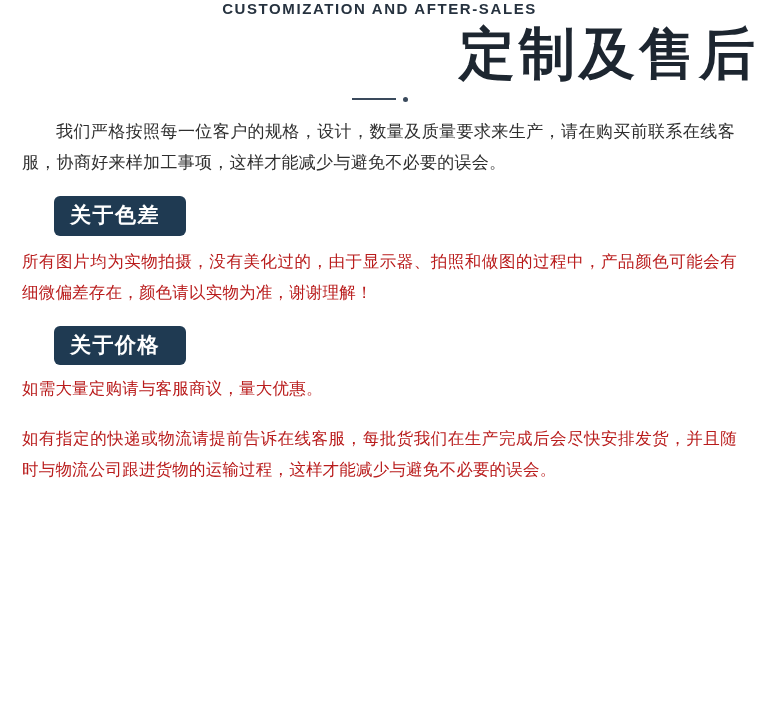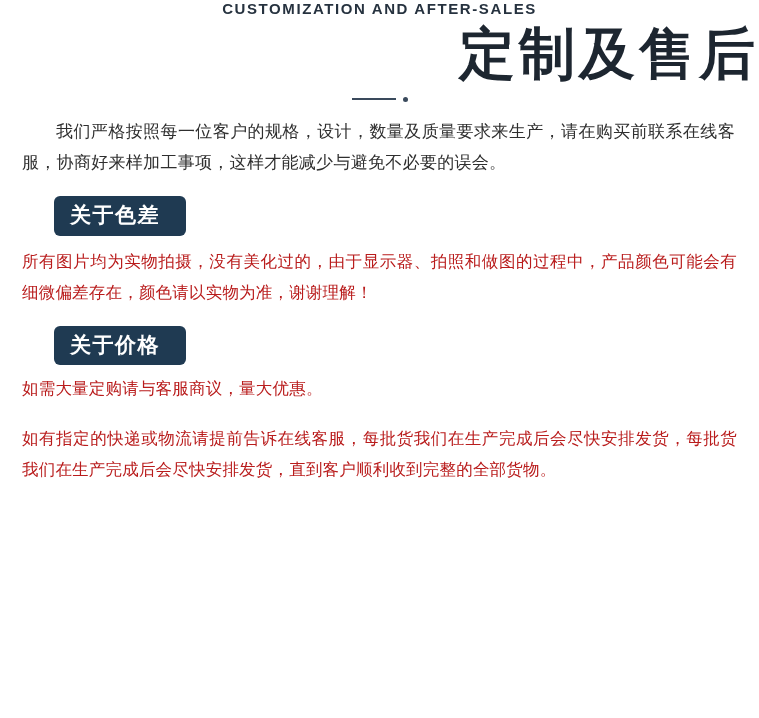--- a/index.html
+++ b/index.html
@@ -118,16 +118,16 @@
     <div class="body-text">所有图片均为实物拍摄，没有美化过的，由于显示器、拍照和做图的过程中，产品颜色可能会有细微偏差存在，颜色请以实物为准，谢谢理解！</div>
   </div>
 
   <div class="section sec-price">
     <span class="pill">关于价格</span>
     <div class="body-text">如需大量定购请与客服商议，量大优惠。</div>
   </div>
 
 
   <div class="section sec-service">
-    <div class="body-text">如有指定的快递或物流请提前告诉在线客服，每批货我们在生产完成后会尽快安排发货，每批货我们在生产完成后会尽快安排发货，直到客户顺利收到完整的全部货物。</div>
+    <div class="body-text">如有指定的快递或物流请提前告诉在线客服，每批货我们在生产完成后会尽快安排发货，并且随时与物流公司跟进货物的运输过程，这样才能减少与避免不必要的误会。</div>
   </div>
 
 </div>
 
 </body></html>

